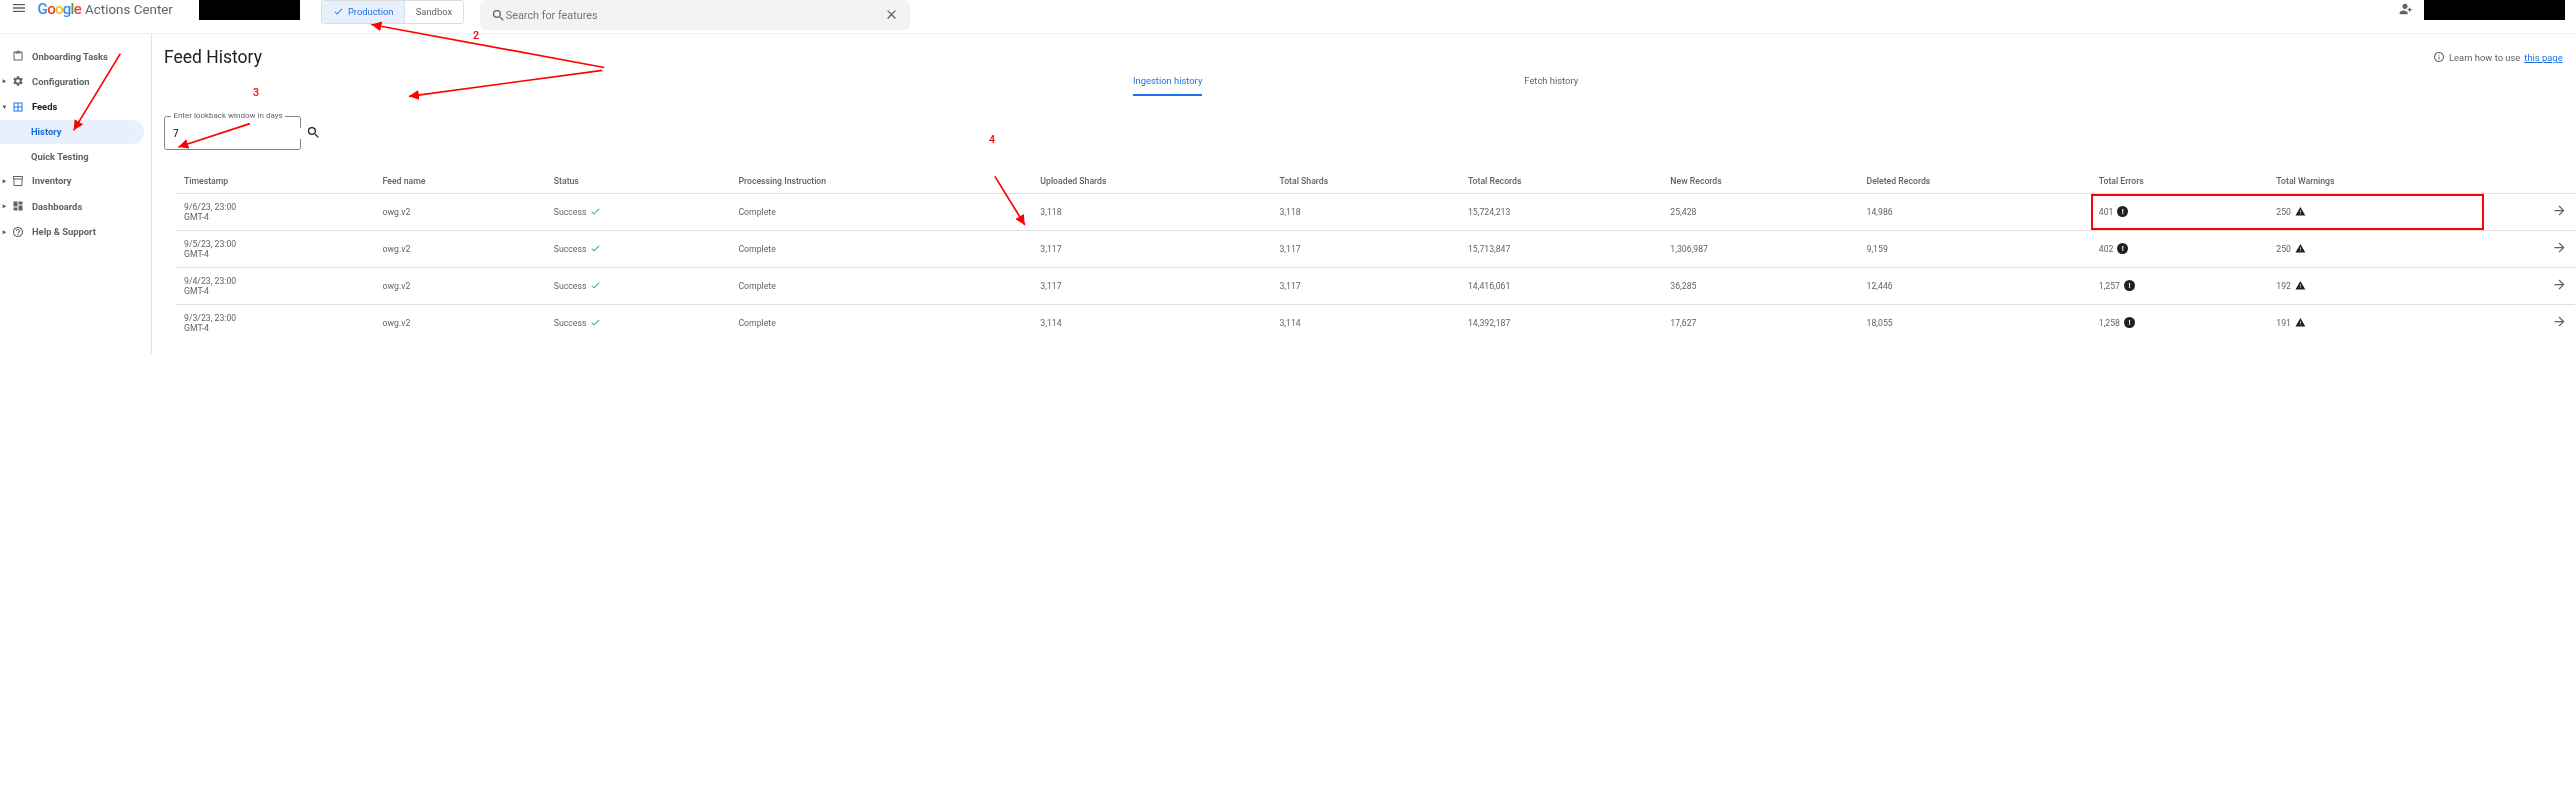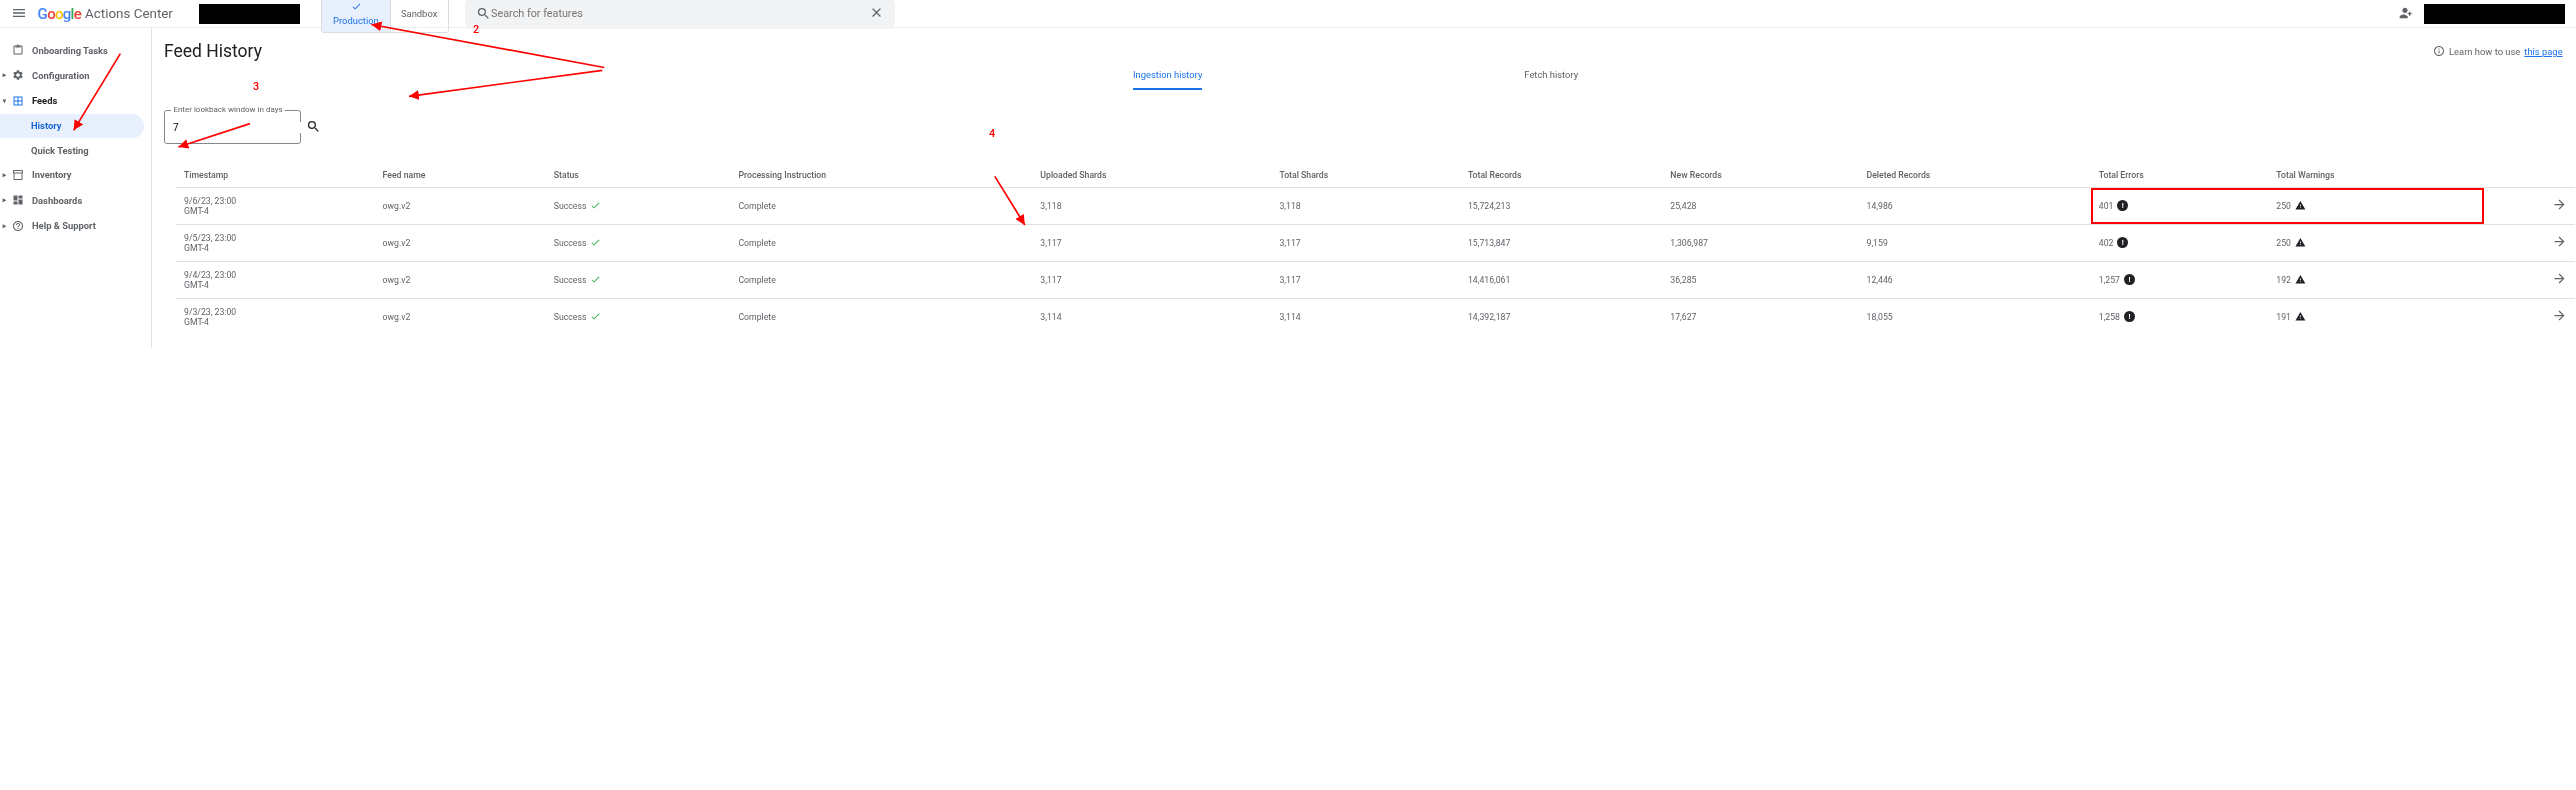--- a/index.html
+++ b/index.html
@@ -1,34 +1,34 @@
 <!DOCTYPE html>
 <html style="font-size:10.8px"><head>
 <meta charset="utf-8">
 <style>
 * { margin: 0; padding: 0; box-sizing: border-box; font-family: 'Google Sans', Roboto, Arial, sans-serif; }
 body { background: #fff; color: #202124; font-size: 9.4px; }
 
 
-.topbar { display: flex; align-items: center; height: 28px; padding: 0 10.8px; gap: 10.8px; border-bottom: 0.7px solid #f0f0f0; }
+.topbar { display: flex; align-items: flex-start; height: 34px; padding: 0 10.8px; gap: 10.8px; border-bottom: 0.7px solid #f0f0f0; }
 .hamburger { cursor: pointer; color: #5f6368; }
 .logo-wrap { display: flex; align-items: center; gap: 4px; }
 .logo-g { font-size: 15px; font-weight: 500; letter-spacing: -0.7px; }
 .logo-g .b { color: #4285F4; }
 .logo-g .r { color: #EA4335; }
 .logo-g .y { color: #FBBC05; }
 .logo-g .g { color: #34A853; }
 .product-name { font-size: 13.4px; color: #5f6368; }
 .blackbox { background: #000; height: 20px; }
 .bb1 { width: 101px; margin-left: 15px; }
 .bb2 { width: 141px; }
 
 .env-toggle { display: flex; border: 0.7px solid #dadce0; border-radius: 2.7px; overflow: hidden; margin-left: 10.8px; }
 .env-btn { padding: 5.4px 10.8px; font-size: 9.4px; cursor: pointer; display: flex; align-items: center; gap: 4px; color: #5f6368; }
-.env-btn.active { background: #e8f0fe; color: #1a73e8; flex-direction: column; }
+.env-btn.active { background: #e8f0fe; color: #1a73e8; }
 .env-sep { width: 0.7px; background: #dadce0; }
 
 .search-wrap { flex: 1; display: flex; align-items: center; background: #f1f3f4; border-radius: 5.4px; height: 30px; padding: 0 10.8px; max-width: 430px; margin-left: 5.4px; }
 .search-input { flex: 1; border: none; background: transparent; outline: none; font-size: 10.8px; color: #5f6368; }
 .search-clear { cursor: pointer; color: #5f6368; }
 .topbar-actions { margin-left: auto; display: flex; align-items: center; gap: 10.8px; }
 .person-icon { color: #5f6368; cursor: pointer; }
 
 
 .main-layout { display: flex; }

